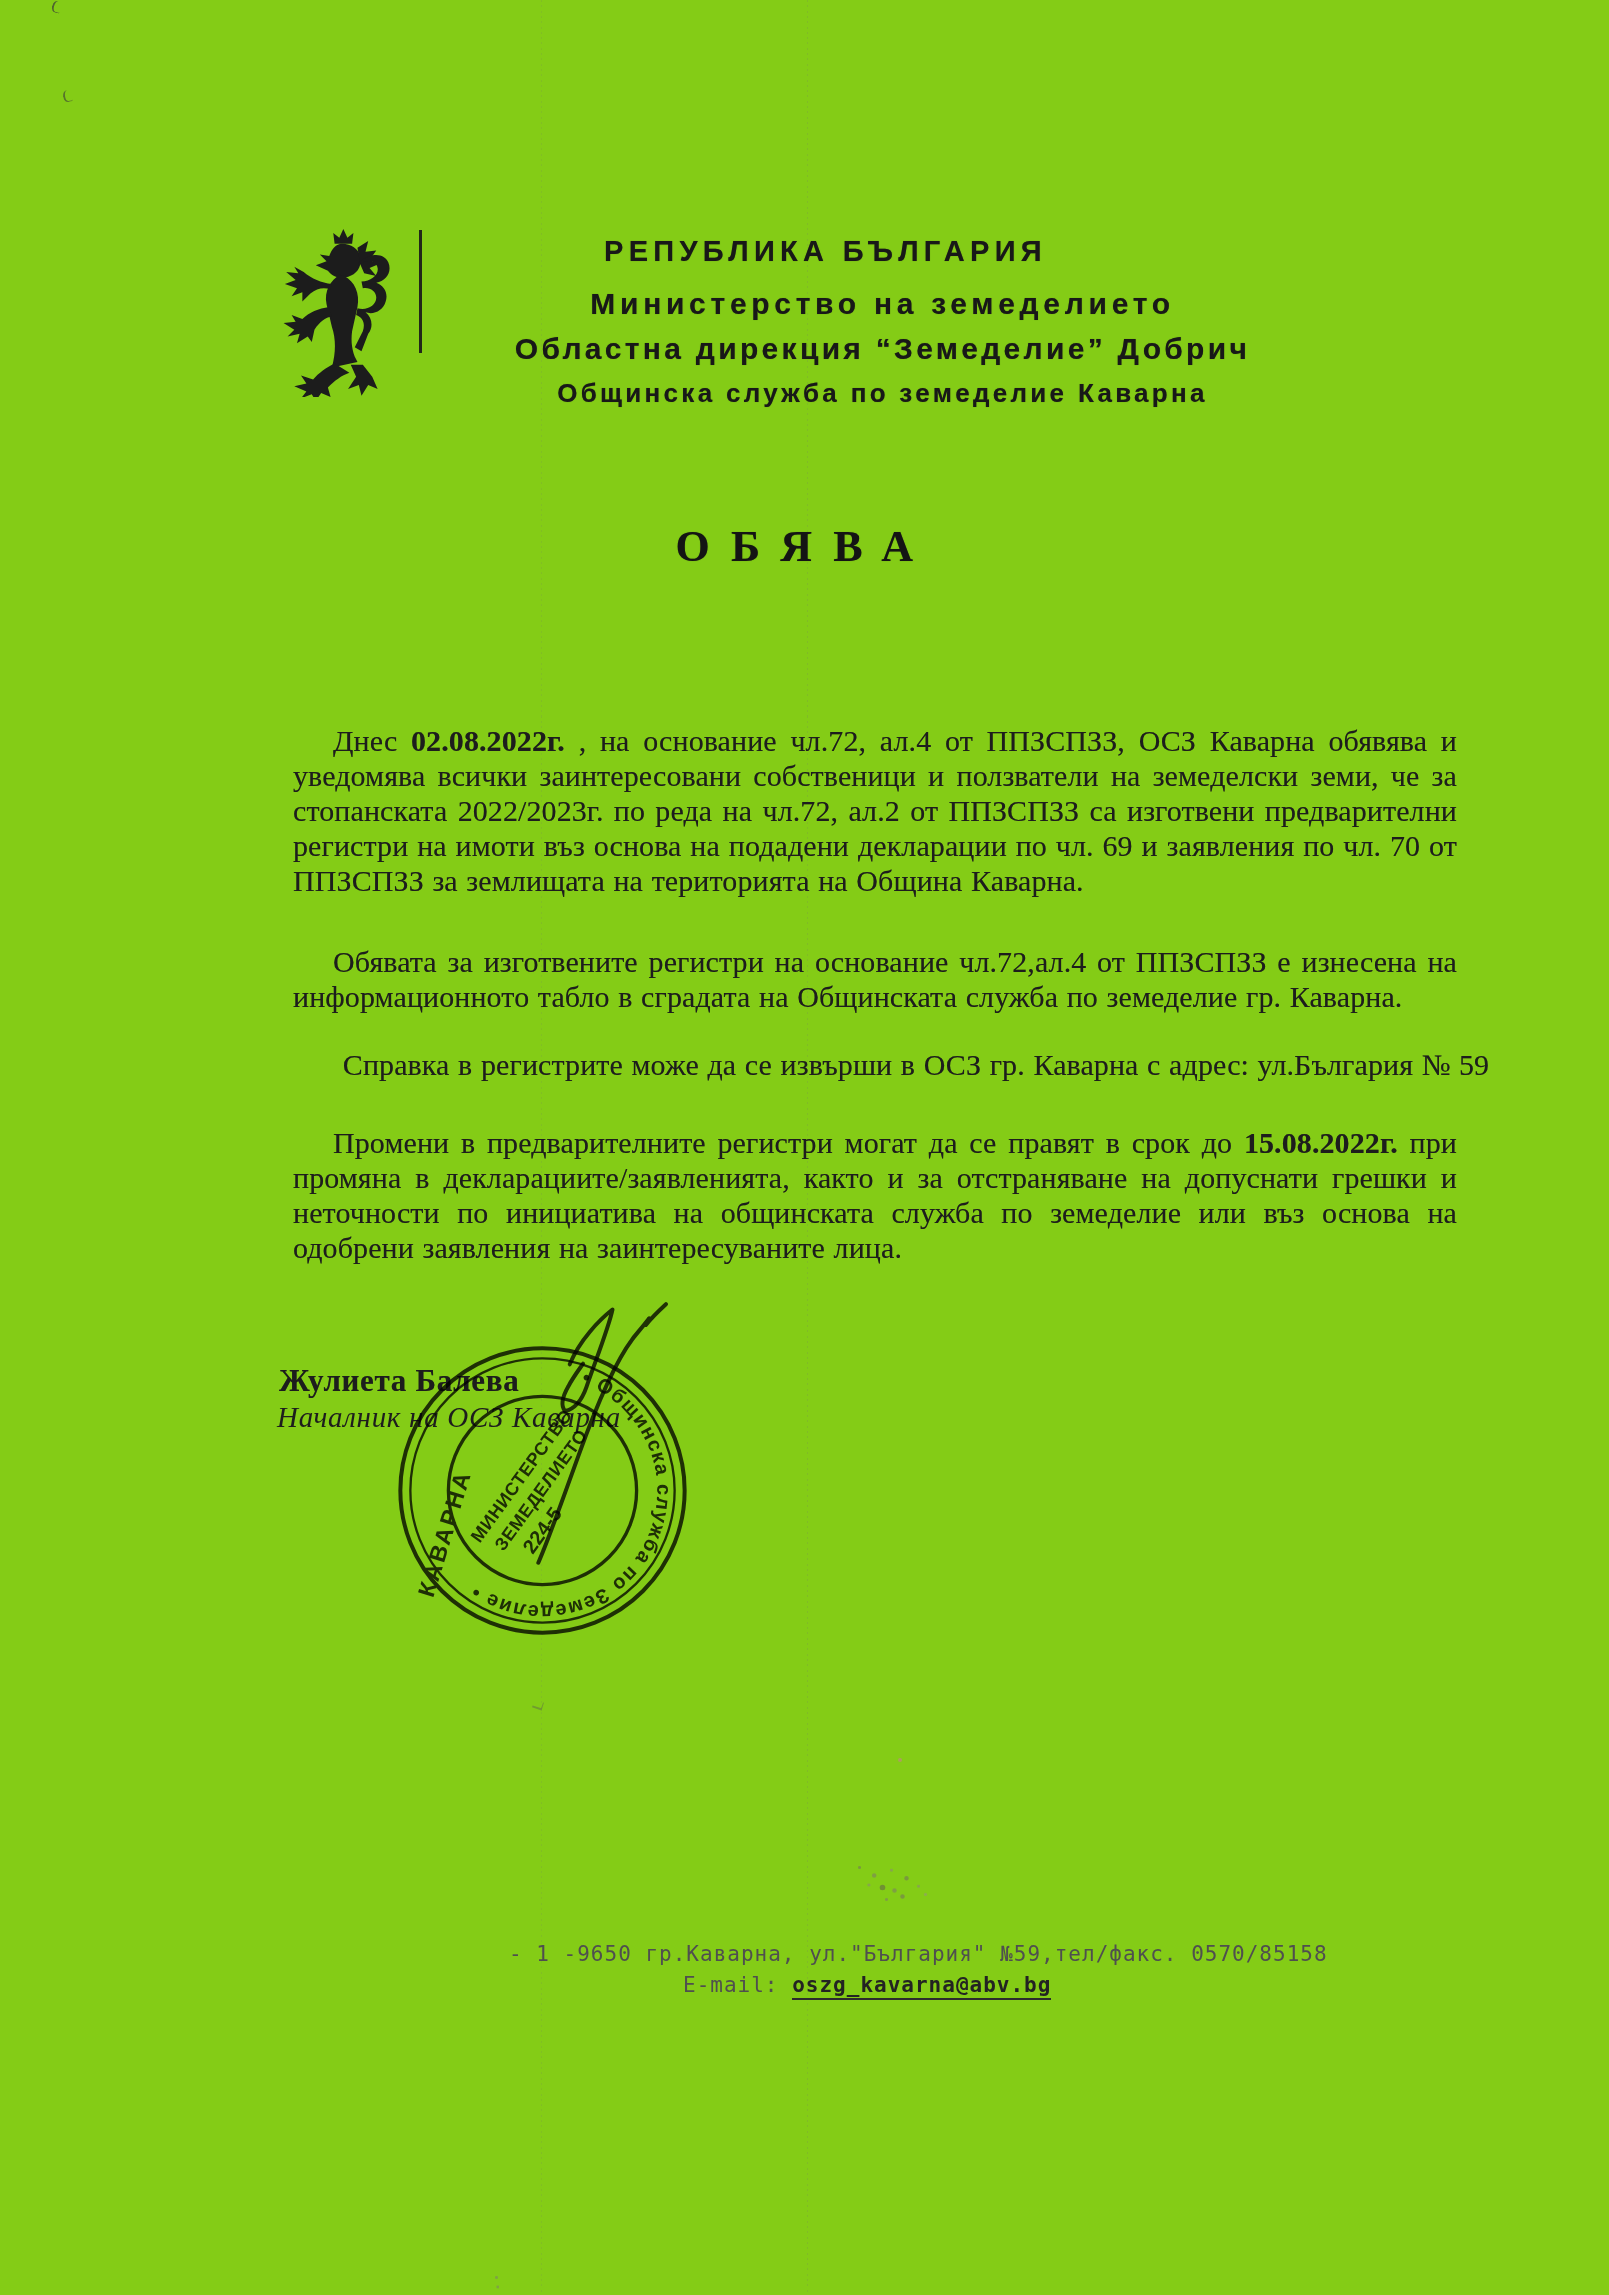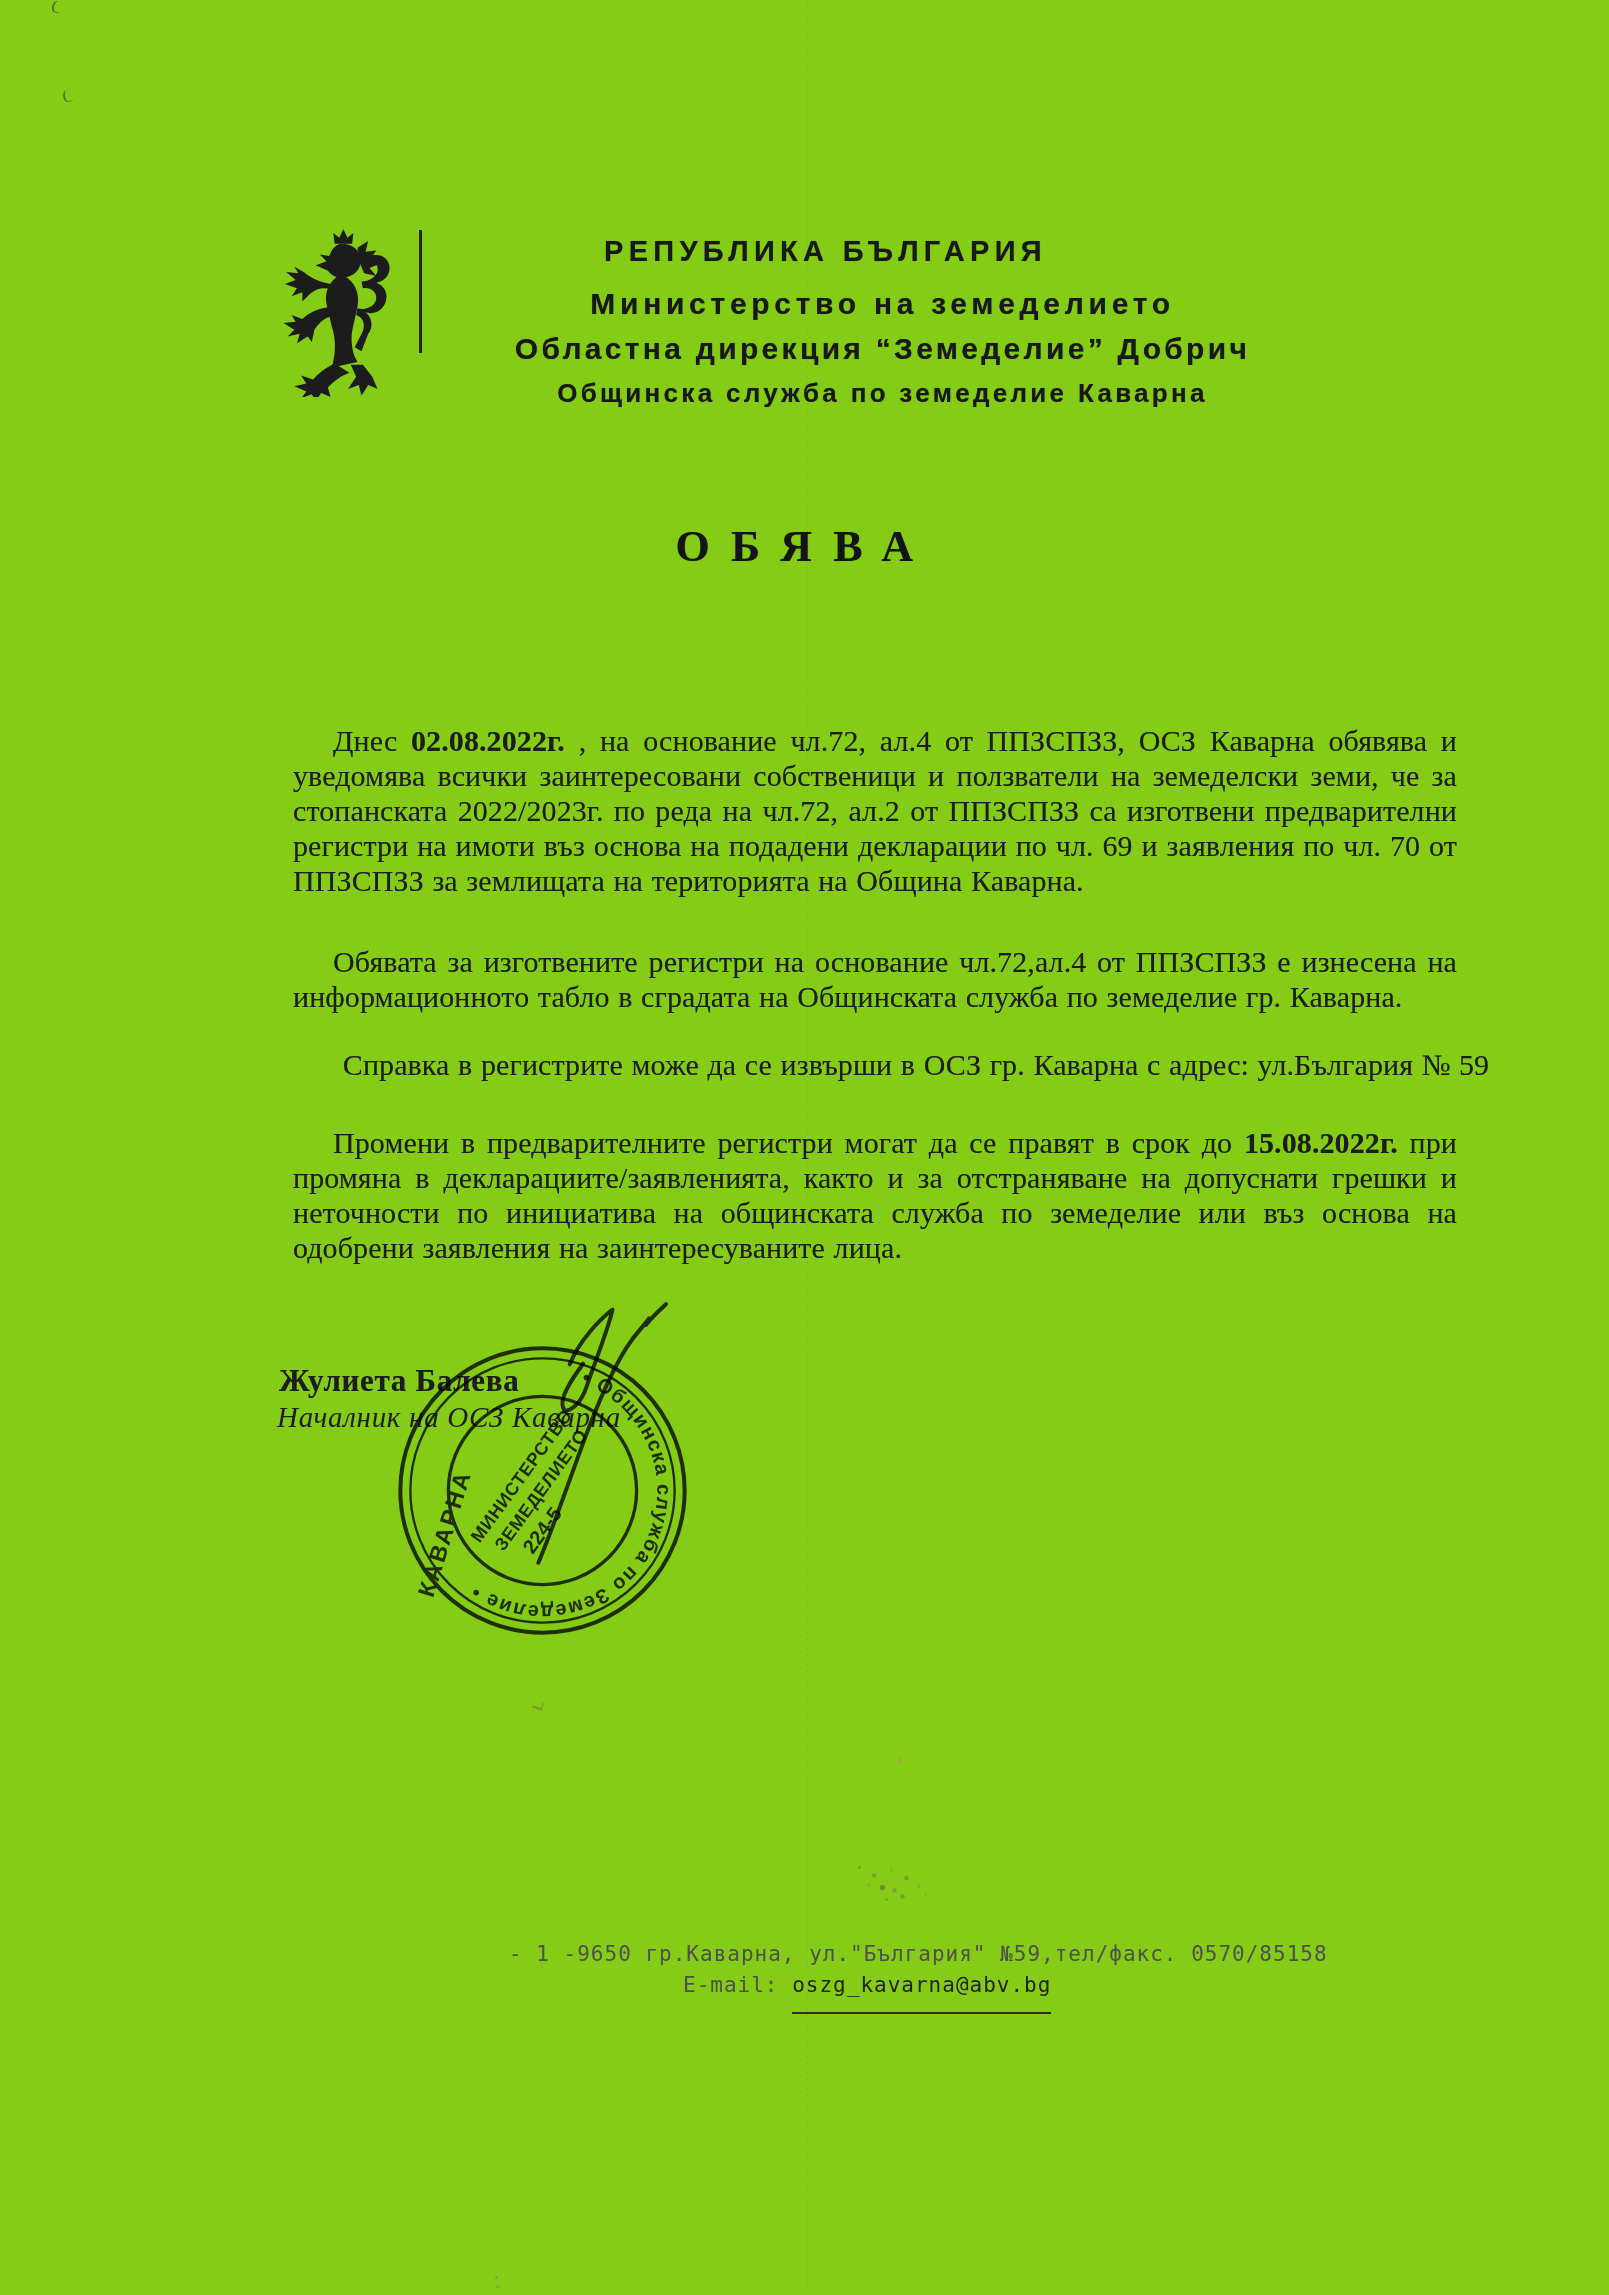--- a/index.html
+++ b/index.html
@@ -45,21 +45,21 @@
 
   .stamp{position:absolute;left:389px;top:1337px;width:307px;height:307px;
     filter:blur(0.3px);opacity:.93;mix-blend-mode:multiply;z-index:2;}
   .sig-strokes{position:absolute;left:374px;top:1256px;width:334px;height:401px;
     mix-blend-mode:multiply;z-index:3;filter:blur(0.2px);}
 
   .footer-line{position:absolute;font-family:"DejaVu Sans Mono",monospace;
     color:#4f4f4f;white-space:nowrap;font-size:21px;letter-spacing:1px;}
   .footer-addr{left:509px;top:1942px;}
   .footer-mail{left:683px;top:1973px;}
-  .footer-mail .email{font-weight:normal;color:#232323;border-bottom:2px solid #2c2c2c;padding-bottom:15px;}
+  .footer-mail .email{font-weight:bold;color:#232323;border-bottom:2px solid #2c2c2c;padding-bottom:1px;}
 
   
   .artifact{position:absolute;}
   .squiggle{width:7.4px;height:10.7px;border-left:2px solid #3a3a3a;border-bottom:1.3px solid #3a3a3a;
     border-radius:60% 0 0 60%;opacity:.7;}
   .a1{left:52px;top:1.3px;transform:rotate(14deg);}
   .a2{left:63px;top:90px;transform:rotate(-8deg);opacity:.6;}
   .a3{left:533px;top:1701px;width:8.7px;height:6px;border-bottom:2px solid #555;
     border-right:1.3px solid #555;opacity:.4;transform:rotate(18deg);}
   .a4{left:898px;top:1758px;width:4px;height:4px;border-radius:50%;background:#c08a80;opacity:.65;}

